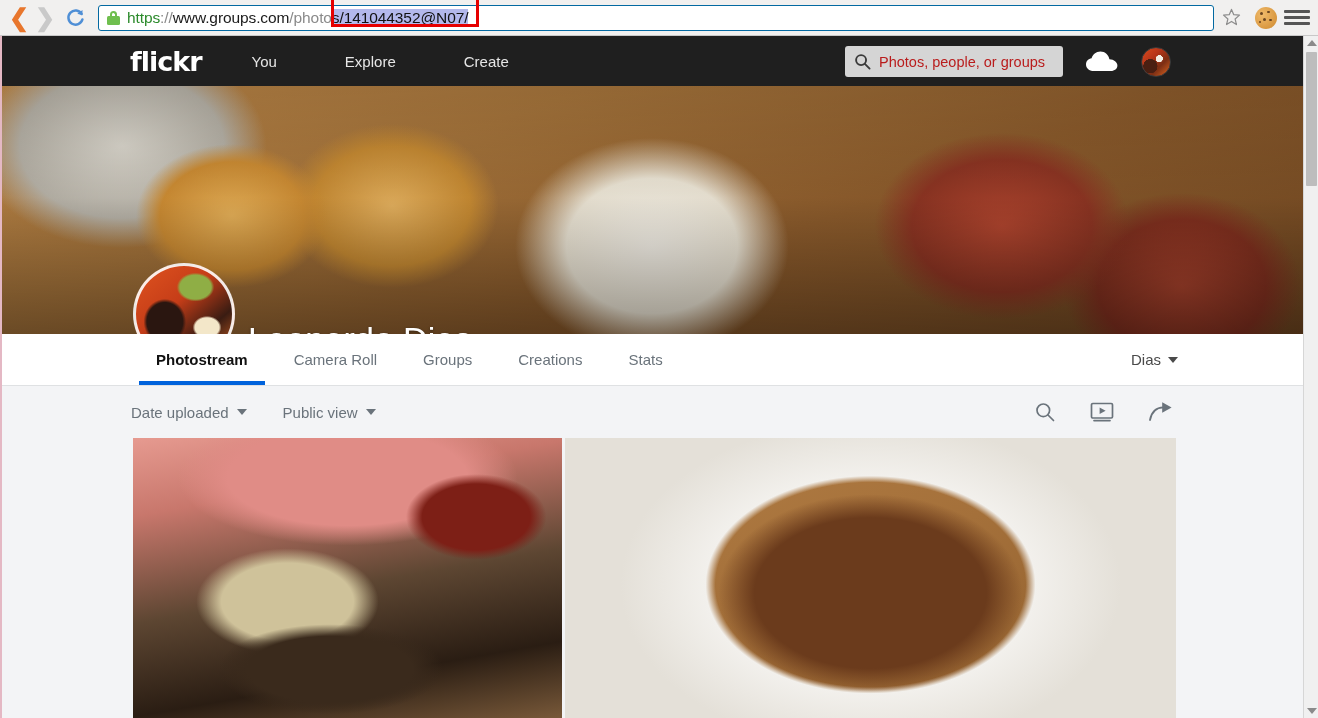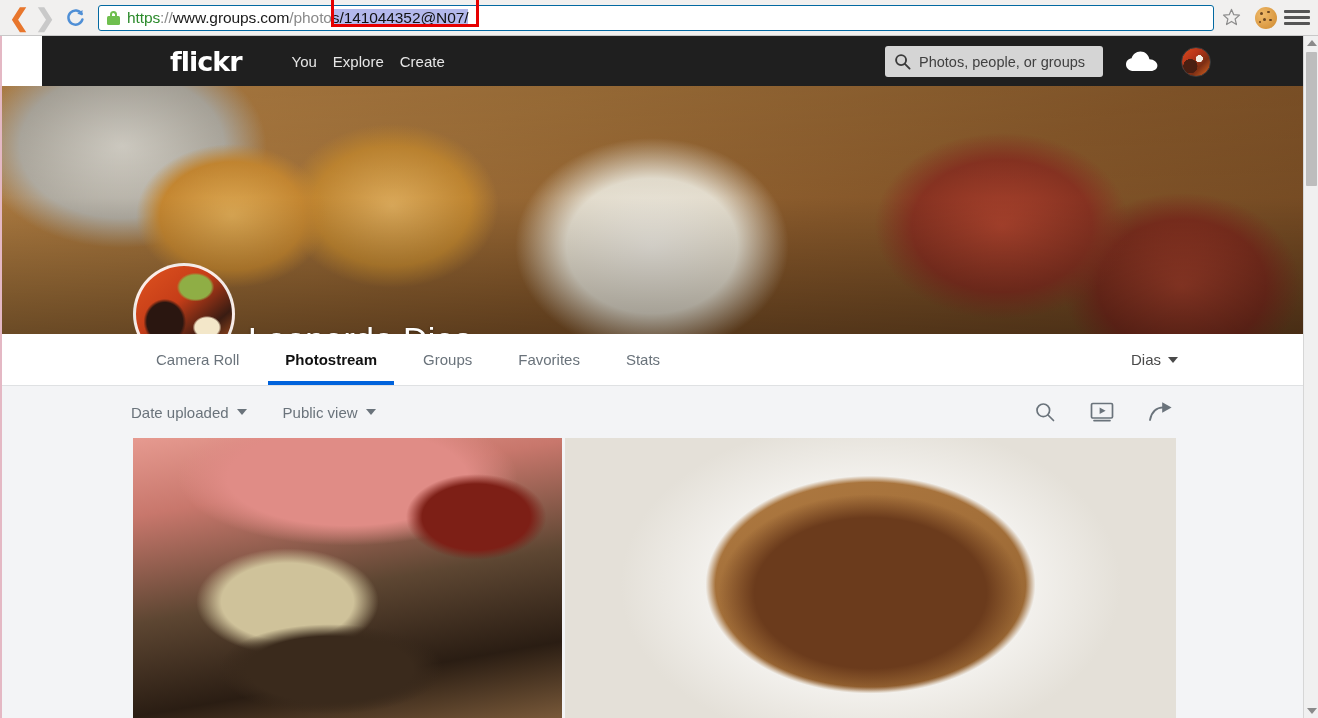--- a/index.html
+++ b/index.html
@@ -65,34 +65,34 @@
 
   
   #page {
     position: absolute; left: 0; top: 36px; width: 1303px; height: 682px;
     overflow: hidden; background: #fff;
     border-left: 2px solid #e4b8c4;
   }
 
   
   #flickr-header {
-    height: 50px; background: #1f1f1f; display: flex; align-items: center; position: relative; margin-left: 40px;
+    height: 50px; background: #1f1f1f; display: flex; align-items: center; position: relative;
   }
   #flickr-logo {
     color: #fff; font-size: 27px; font-weight: bold; letter-spacing: -1px;
     margin-left: 128px; font-family: "DejaVu Sans", sans-serif;
   }
-  #flickr-nav { display: flex; align-items: flex-end; margin-left: 50px; gap: 16px; }
+  #flickr-nav { display: flex; align-items: flex-end; margin-left: 50px; gap: 68px; }
   .nav-link { color: #e6e6e6; font-size: 15px; }
   #search-box {
     position: absolute; left: 843px; top: 10px; width: 218px; height: 31px;
     background: #d5d5d5; border-radius: 3px; display: flex; align-items: center;
   }
   #search-icon-header { margin-left: 9px; color: #3a3a3a; display:flex; }
-  #search-placeholder { color: #404040; font-size: 14.5px; margin-left: 8px; }
+  #search-placeholder { color: #b91c1c; font-size: 14.5px; margin-left: 8px; }
   #upload-button { position: absolute; left: 1083px; top: 14px; width: 36px; height: 24px; }
   #avatar-nav {
     position: absolute; left: 1139px; top: 11px; width: 30px; height: 30px; border-radius: 50%;
     background:
       radial-gradient(circle at 62% 38%, #f2efe6 0 14%, rgba(0,0,0,0) 15%),
       radial-gradient(circle at 30% 65%, #4a1f12 0 26%, rgba(0,0,0,0) 27%),
       linear-gradient(135deg, #d84b1c 0%, #b8351a 35%, #7b2e14 65%, #e2671f 100%);
     border: 1px solid #3a3a3a;
   }
 
@@ -281,24 +281,24 @@
 
   <div id="cover">
     <div id="cover-scrim"></div>
     <div id="profile-avatar"></div>
     <div id="profile-name">Leonardo Dias</div>
 
   </div>
 
   <div id="tabs-bar">
     <div id="tabs-list">
+      <div class="tab active">Photostream</div>
       <div class="tab">Camera Roll</div>
-      <div class="tab active">Photostream</div>
       <div class="tab">Groups</div>
-      <div class="tab">Favorites</div>
+      <div class="tab">Creations</div>
       <div class="tab">Stats</div>
     </div>
     <div id="tab-more">
       <span>Dias</span>
       <span class="caret"></span>
     </div>
   </div>
 
   <div id="content-area">
     <div id="toolbar">

